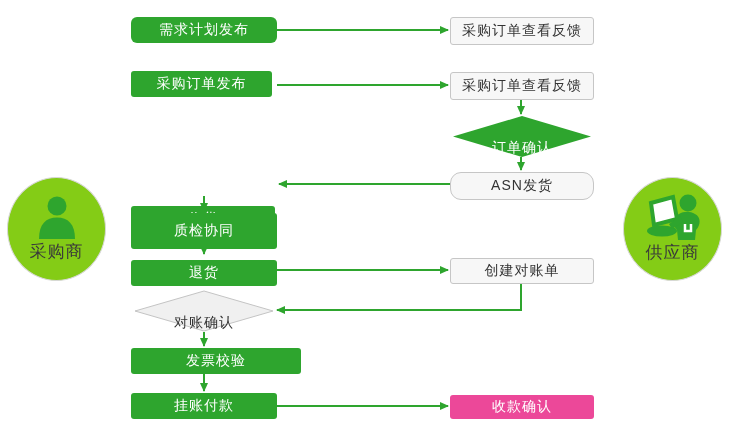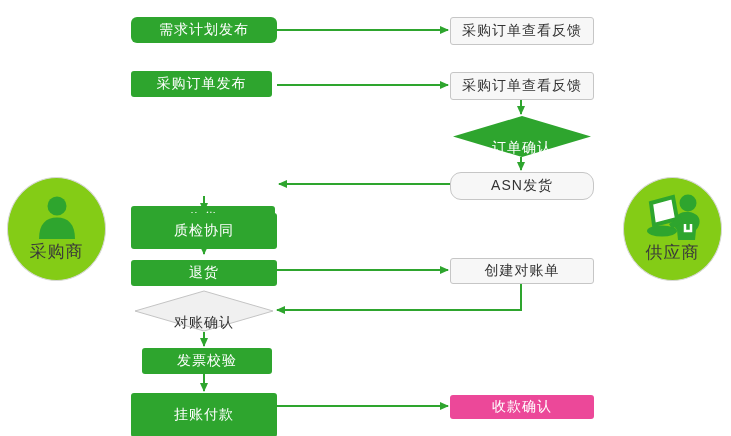--- a/index.html
+++ b/index.html
@@ -81,22 +81,22 @@
   <div class="node green" style="left:131px; top:213px; width:146px; height:36px;">质检协同</div>
   <div class="node green" style="left:131px; top:260px; width:146px; height:26px;">退货</div>
 
   <div class="diamond gray-d" style="left:133px; top:290px; width:142px; height:42px;">
     <svg viewBox="0 0 142 42" preserveAspectRatio="none">
       <polygon points="71,1 140,21 71,41 2,21" fill="#f0f0f0" stroke="#c4c4c4" stroke-width="1"></polygon>
     </svg>
     <span>对账确认</span>
   </div>
 
-  <div class="node green" style="left:131px; top:348px; width:130px; height:26px;margin-left:11px;">发票校验</div>
-  <div class="node green" style="left:131px; top:393px; width:146px; height:44px;">挂账付款</div>
+  <div class="node green" style="left:131px; top:348px; width:170px; height:26px;">发票校验</div>
+  <div class="node green" style="left:131px; top:393px; width:146px; height:26px;">挂账付款</div>
 
   <div class="node outline" style="left:450px; top:17px;  width:144px; height:28px;">采购订单查看反馈</div>
   <div class="node outline" style="left:450px; top:72px;  width:144px; height:28px;">采购订单查看反馈</div>
 
   <div class="diamond green-d" style="left:453px; top:116px; width:138px; height:41px;">
     <svg viewBox="0 0 138 41" preserveAspectRatio="none">
       <polygon points="69,0 138,20.5 69,41 0,20.5" fill="#2EA52E"></polygon>
     </svg>
     <span>订单确认</span>
   </div>

